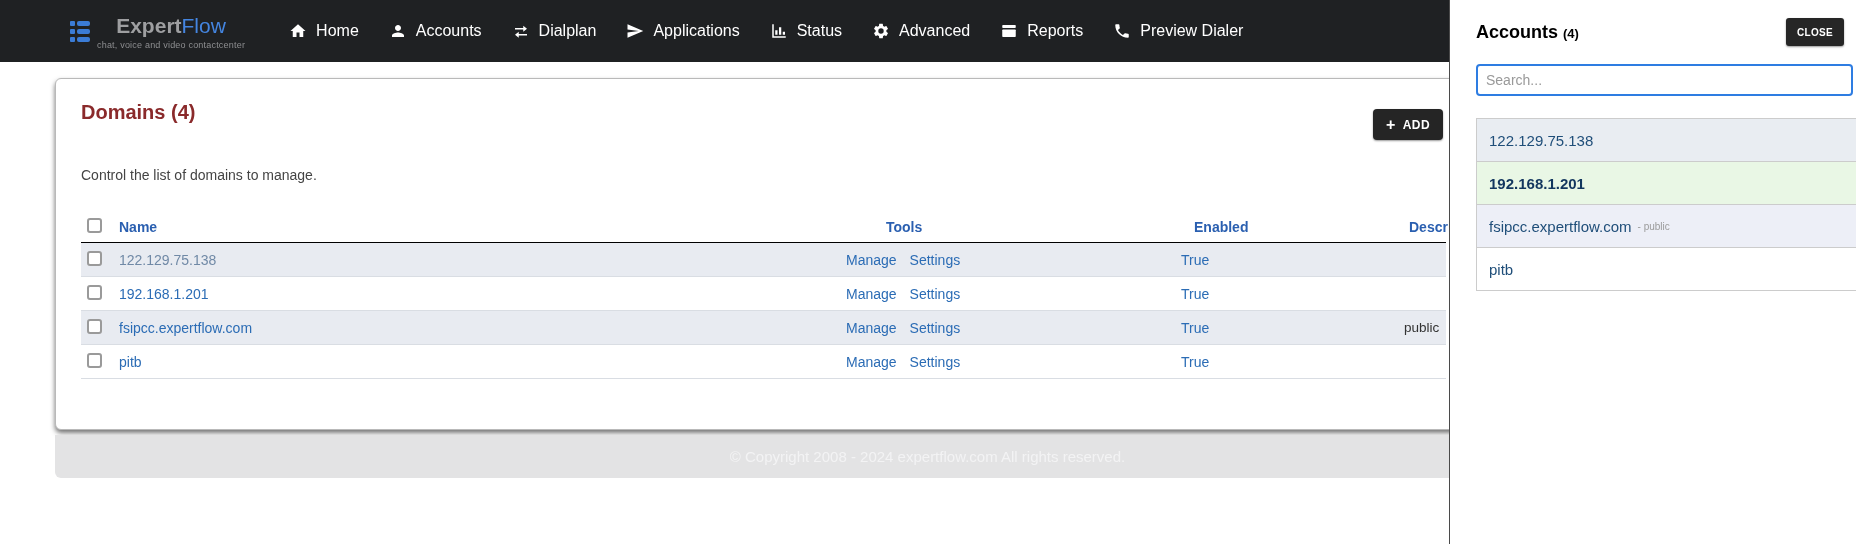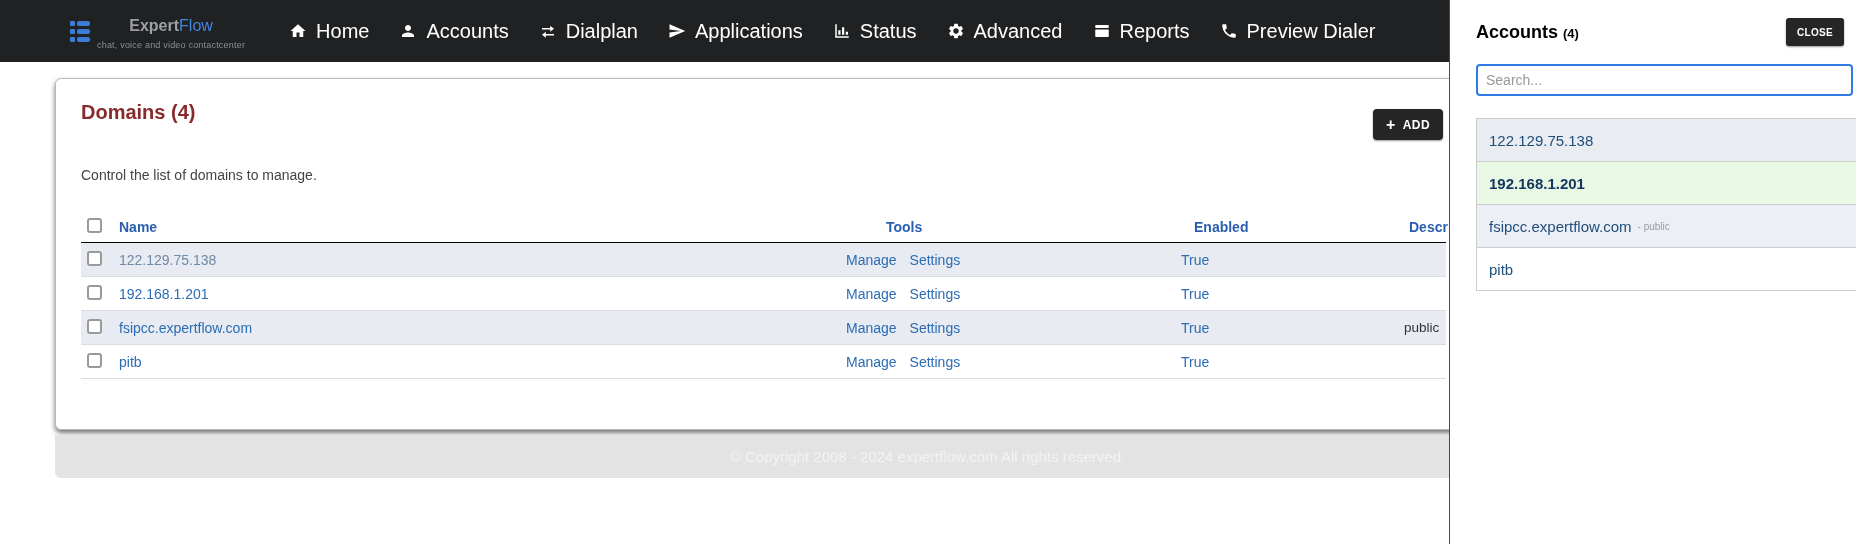--- a/index.html
+++ b/index.html
@@ -9,26 +9,26 @@
 
   
   .navbar { position:absolute; left:0; top:0; width:1856px; height:62px;
             background:#1f2123; display:flex; align-items:center; z-index:5; }
   .brand { display:flex; align-items:center; margin-left:70px; cursor:pointer; }
   .brand-icon { display:flex; flex-direction:column; gap:3px; margin-right:7px; }
   .brand-icon .ri { display:flex; gap:2px; align-items:center; }
   .brand-icon .dot { width:5px; height:5px; background:#3b7cd6; border-radius:1px; }
   .brand-icon .bar { width:13px; height:5px; background:#3b7cd6; border-radius:2px; }
   .brand-textwrap { display:flex; flex-direction:column; align-items:center; }
-  .brand-line { font-size:16px; line-height:25px; }
+  .brand-line { font-size:21px; line-height:25px; }
   .brand-primary { color:#9e9fa1; font-weight:800; }
   .brand-secondary { color:#4485e0; font-weight:400; }
   .brand-tagline { font-size:9px; color:#8d8e90; margin-top:2px; letter-spacing:.2px; }
   .nav-items { display:flex; margin-left:44px; gap:30px; align-items:center; }
-  .nav-item { display:flex; align-items:center; gap:9px; color:#fff; font-size:20px; cursor:pointer; }
+  .nav-item { display:flex; align-items:center; gap:9px; color:#fff; font-size:16px; cursor:pointer; }
   .nav-item svg { width:18px; height:18px; fill:#fff; }
 
   
   .card { position:absolute; left:55px; top:78px; width:1415px; height:352px;
           background:#fff; border:1px solid #b9b9b9; border-radius:6px;
           box-shadow:0 3px 5px rgba(0,0,0,.55); }
   .page-title { position:absolute; left:25px; top:22px; font-size:20px;
                 font-weight:bold; color:#8a2a2b; }
   .add-btn { position:absolute; right:26px; top:30px; height:31px; padding:0 13px;
              background:#252525; border:none; border-radius:4px; color:#fff;

